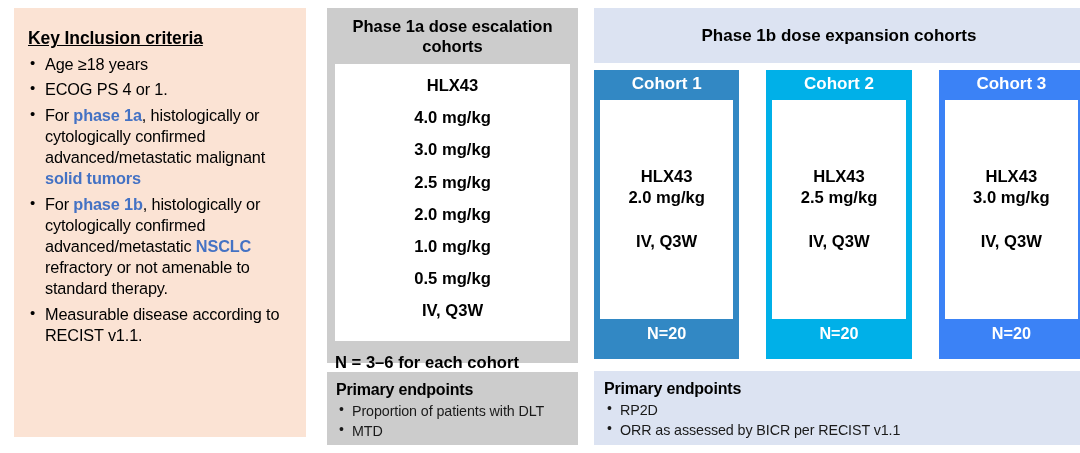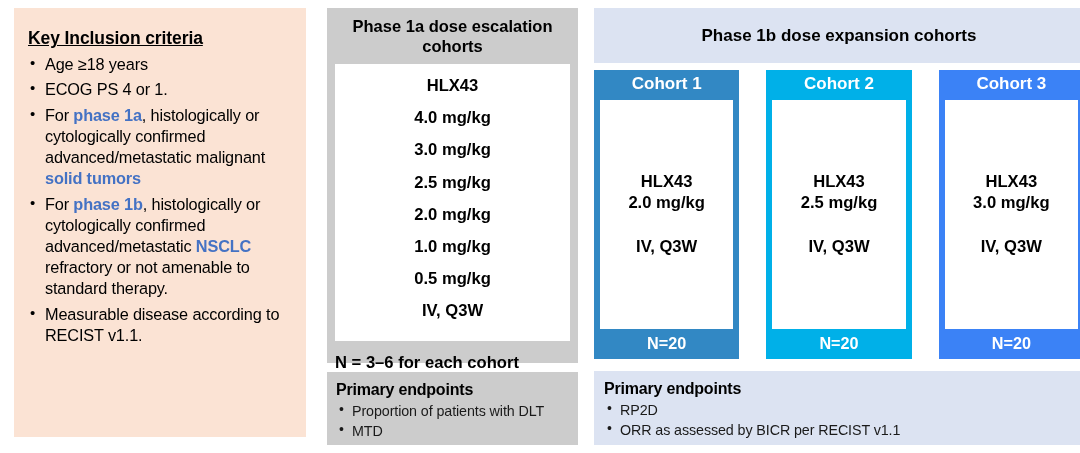--- a/index.html
+++ b/index.html
@@ -173,21 +173,21 @@
     color: #000;
     text-align: center;
     line-height: 1.32;
   }
   .cohort-route { margin-top: 22px; }
   .cohort-n {
     font-size: 16.2px;
     font-weight: bold;
     color: #ffffff;
     text-align: center;
-    padding: 5px 0 6px 0;
+    padding: 5px 0 16px 0;
   }
   .c1 { background: #3288c4; }
   .c2 { background: #00b0e8; }
   .c3 { background: #1b7a5e; }
 
   #phase1b-endpoints {
     background: #dce3f2;
     margin-top: 12px;
     padding: 9px 10px 10px 10px;
     height: 74px;

